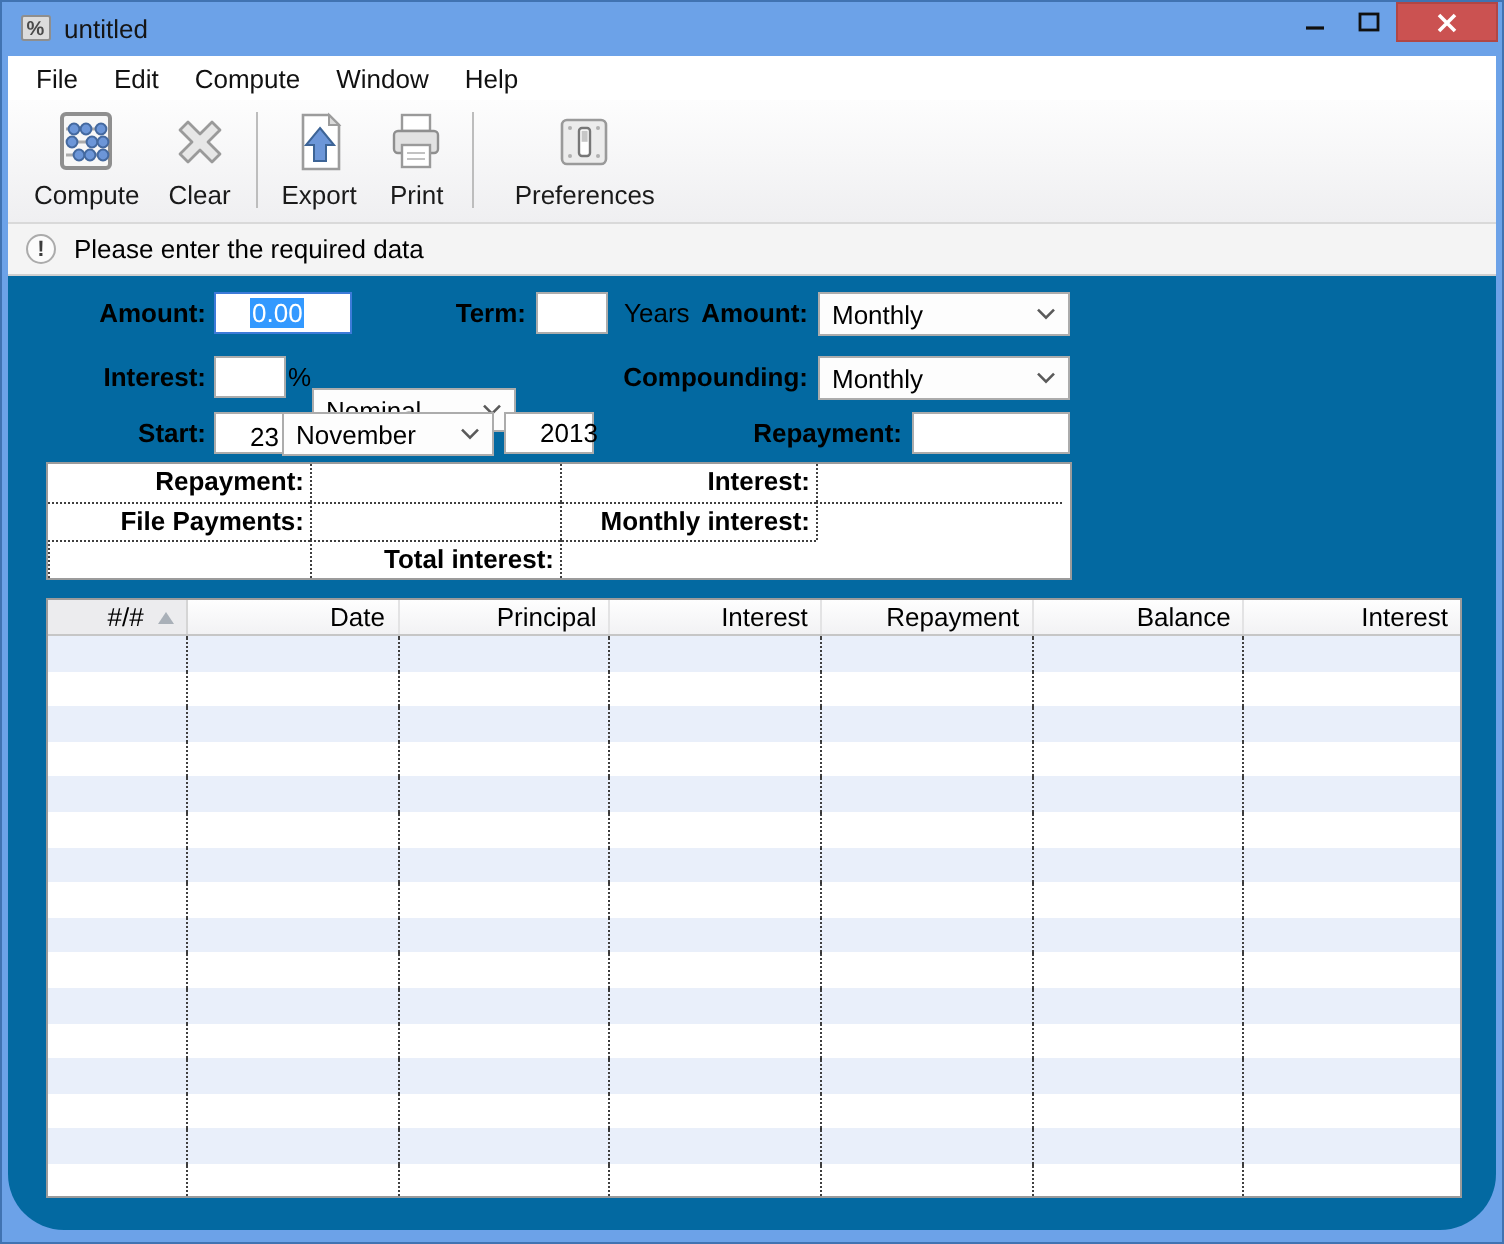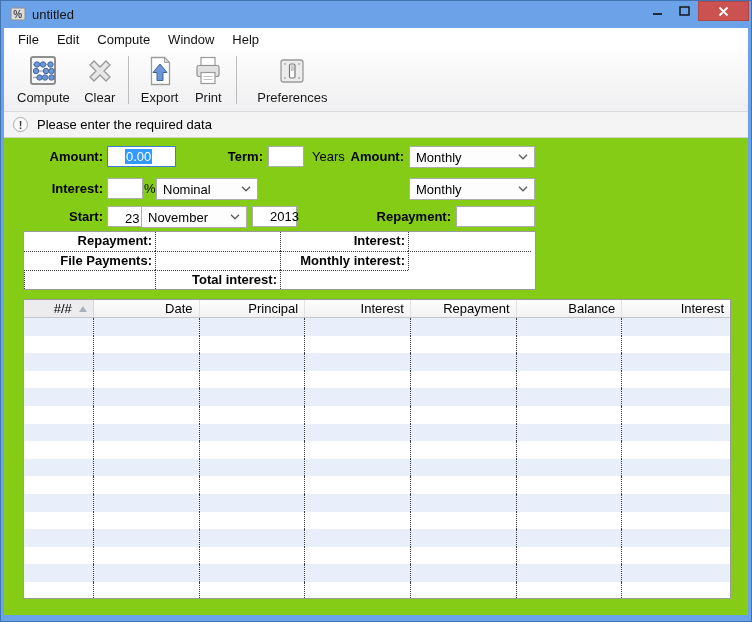--- a/index.html
+++ b/index.html
@@ -11,21 +11,21 @@
   
   .titlebar { position:absolute; top:0; left:0; right:0; height:27px; }
   .title-icon { position:absolute; left:9px; top:5px; width:16px; height:16px; }
   .title-text { position:absolute; left:31px; top:6px; font-size:13px; color:#151515; }
   .win-controls { position:absolute; top:0; right:2px; display:flex; align-items:flex-start; }
   .wc-btn { width:27px; height:20px; display:flex; align-items:center; justify-content:center; }
   .wc-close { width:51px; height:20px; background:#CB5251; border:1px solid #B04645;
               display:flex; align-items:center; justify-content:center; }
 
   
-  .client { position:absolute; top:27px; left:3px; width:744px; height:587px; background:#84cc16; }
+  .client { position:absolute; top:27px; left:3px; width:744px; height:587px; background:#0369a1;border-radius:28px; }
 
   .menubar { position:absolute; top:0; left:0; right:0; height:22px; background:#FFFFFF;
              display:flex; align-items:center; padding-left:5px; }
   .menu-item { font-size:13px; color:#111; padding:2px 9px; }
 
   .toolbar { position:absolute; top:22px; left:0; right:0; height:62px;
              background:linear-gradient(#FDFDFD,#EFEFF1); border-bottom:1px solid #D9D9D9;
              display:flex; align-items:stretch; padding:3px 0 2px 6px; }
   .tb-btn { display:flex; flex-direction:column; align-items:center; justify-content:flex-start;
             padding:2px 7px; }
@@ -208,26 +208,27 @@
         <svg class="chev" width="10" height="6" viewBox="0 0 10 6">
             <path d="M1 0.8 L5 4.8 L9 0.8" stroke="#5A5A5A" stroke-width="1.3" fill="none"></path>
           </svg>
       </div>
 
       <span class="lbl" style="top:40px;left:17px;width:82px;">Interest:</span>
       <div class="inp" style="top:40px;left:103px;width:31px;">
         <span></span>
       </div>
       <span class="txt" style="top:40px;left:140px;">%</span>
-      <div class="combo" style="top:40px;left:152px;width:102px;">
+      <div class="combo" style="top:56px;left:152px;width:102px;">
         <span>Nominal</span>
         <svg class="chev" width="10" height="6" viewBox="0 0 10 6">
             <path d="M1 0.8 L5 4.8 L9 0.8" stroke="#5A5A5A" stroke-width="1.3" fill="none"></path>
           </svg>
       </div>
+      <span class="lbl" style="top:40px;left:302px;width:98px;">Compounding:</span>
       <div class="combo" style="top:40px;left:405px;width:126px;">
         <span>Monthly</span>
         <svg class="chev" width="10" height="6" viewBox="0 0 10 6">
             <path d="M1 0.8 L5 4.8 L9 0.8" stroke="#5A5A5A" stroke-width="1.3" fill="none"></path>
           </svg>
       </div>
 
       <span class="lbl" style="top:68px;left:17px;width:82px;">Start:</span>
       <div class="inp" style="top:68px;left:103px;width:29px;align-items:flex-end;">
         <span>23</span>

